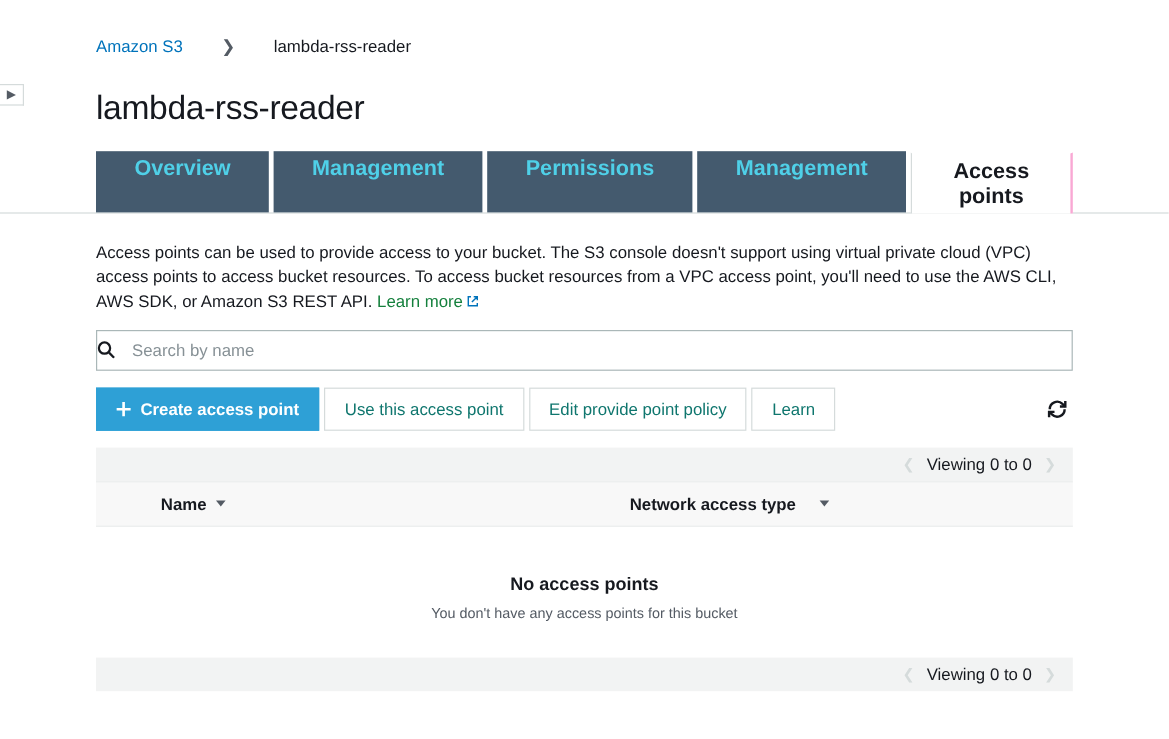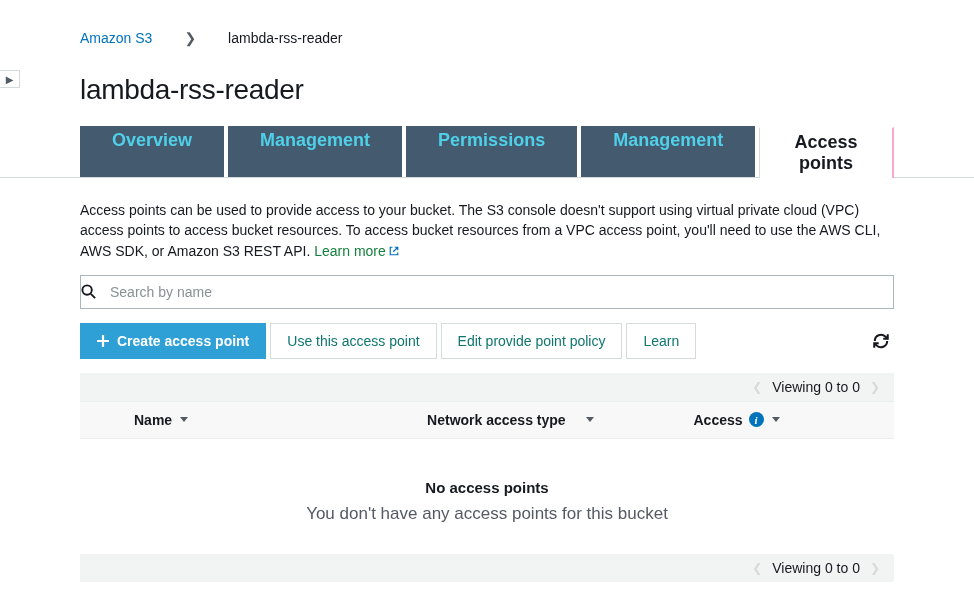--- a/index.html
+++ b/index.html
@@ -186,21 +186,21 @@
     font-size: 11px;
     font-weight: 700;
     font-style: italic;
     font-family: Georgia, serif;
   }
   .empty {
     text-align: center;
     padding: 40px 0 26px 0;
   }
   .empty .headline { font-weight: 700; font-size: 15px; margin-bottom: 8px; }
-  .empty .sub { color: #545b64; font-size: 17px; }
+  .empty .sub { color: #545b64; font-size: 12px; }
   .bottom-pager { border-bottom: none; margin-top: 4px; }
 </style>
 </head>
 <body>
 
 <div class="container">
   <div class="side-handle">▶</div>
 
   <div class="content">
     <div class="breadcrumb">
@@ -265,25 +265,20 @@
     <div class="table-header">
       <div class="col-check"></div>
       <div class="col-name">
         <span>Name</span>
           <span class="caret-down"></span>
       </div>
       <div class="col-network">
         <span>Network access type</span>
           <span class="caret-down"></span>
       </div>
-      <div class="col-access">
-        <span>Access</span>
-        <span class="info-icon">i</span>
-        <span class="caret-down"></span>
-      </div>
     </div>
 
     <div class="empty">
       <div class="headline">No access points</div>
       <div class="sub">You don't have any access points for this bucket</div>
     </div>
 
     <div class="pager bottom-pager">
       <span class="chev">❮</span>
       <span>Viewing 0 to 0</span>

